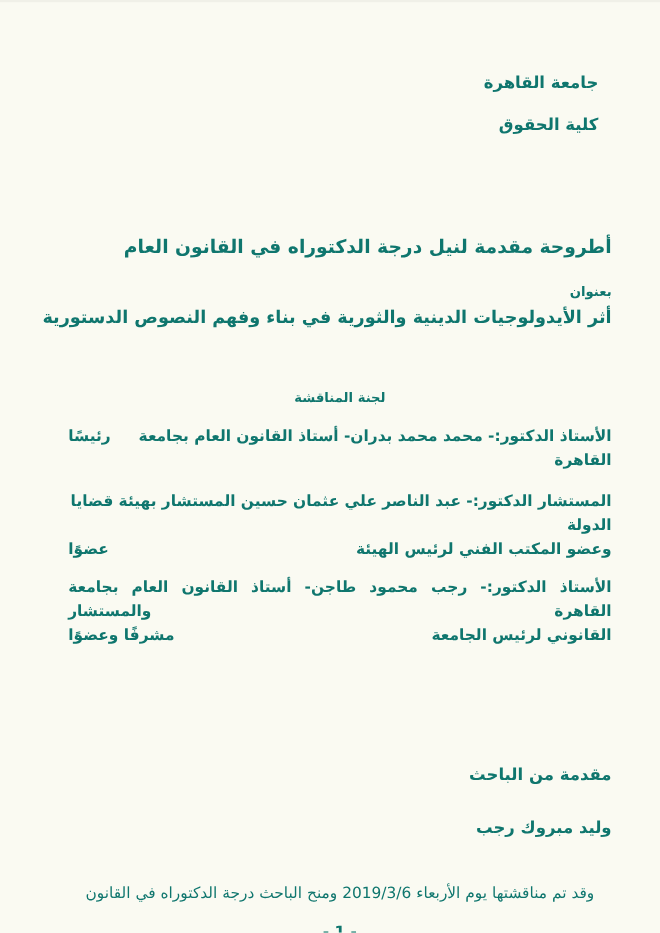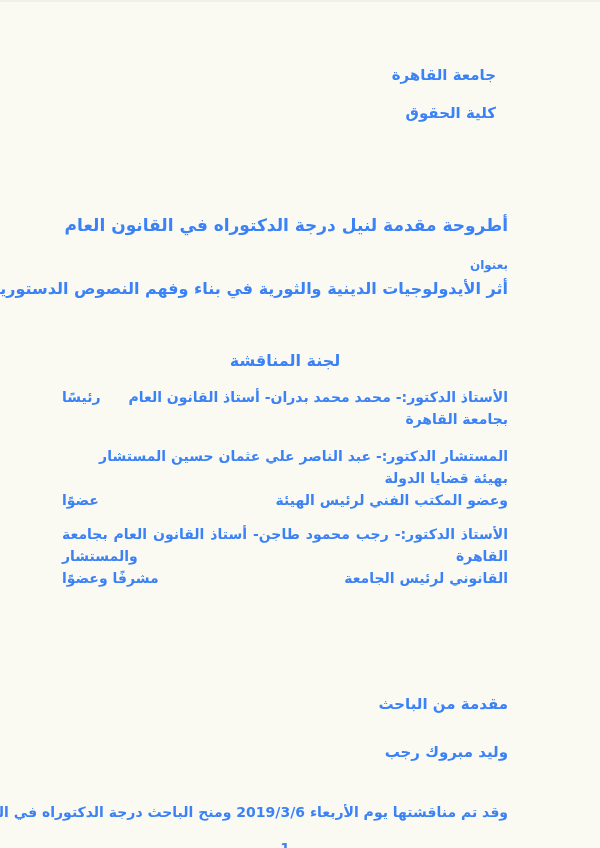--- a/index.html
+++ b/index.html
@@ -8,22 +8,22 @@
     background: #fafaf2;
   }
   .page {
     position: relative;
     width: 600px;
     height: 848px;
     box-sizing: border-box;
     background: #fafaf2;
     direction: rtl;
     font-family: "DejaVu Sans", sans-serif;
-    color: #3b82f6;
-    padding: 64px 92px 0 62px;
+    color: #0f766e;
+    padding: 64px 44px 0 62px;
     overflow: hidden;
   }
   .scan-edge {
     position: absolute;
     top: 0; left: 0; right: 0;
     height: 2px;
     background: rgba(0,0,0,0.04);
   }
   .header-block {
     text-align: right;
@@ -52,21 +52,21 @@
     font-size: 16px;
     line-height: 26px;
     margin-top: 0;
     white-space: nowrap;
   }
 
   .committee-heading {
     margin-top: 48px;
     text-align: center;
     font-weight: bold;
-    font-size: 16px;
+    font-size: 12px;
     line-height: 22px;
   }
   .member {
     font-weight: bold;
     font-size: 14px;
     line-height: 22px;
   }
   .member-1 { margin-top: 14px; }
   .member-2 { margin-top: 12px; }
   .member-3 { margin-top: 15px; }
@@ -90,21 +90,21 @@
     text-align: right;
     font-weight: bold;
     font-size: 15px;
     line-height: 22px;
   }
   .researcher-name { margin-top: 26px; }
 
   .defense-note {
     margin-top: 38px;
     text-align: center;
-    font-weight: bold;
+    font-weight: normal;
     font-size: 14px;
     line-height: 22px;
     white-space: nowrap;
   }
   .page-number {
     margin-top: 14px;
     text-align: center;
     font-weight: bold;
     font-size: 14px;
     line-height: 22px;

